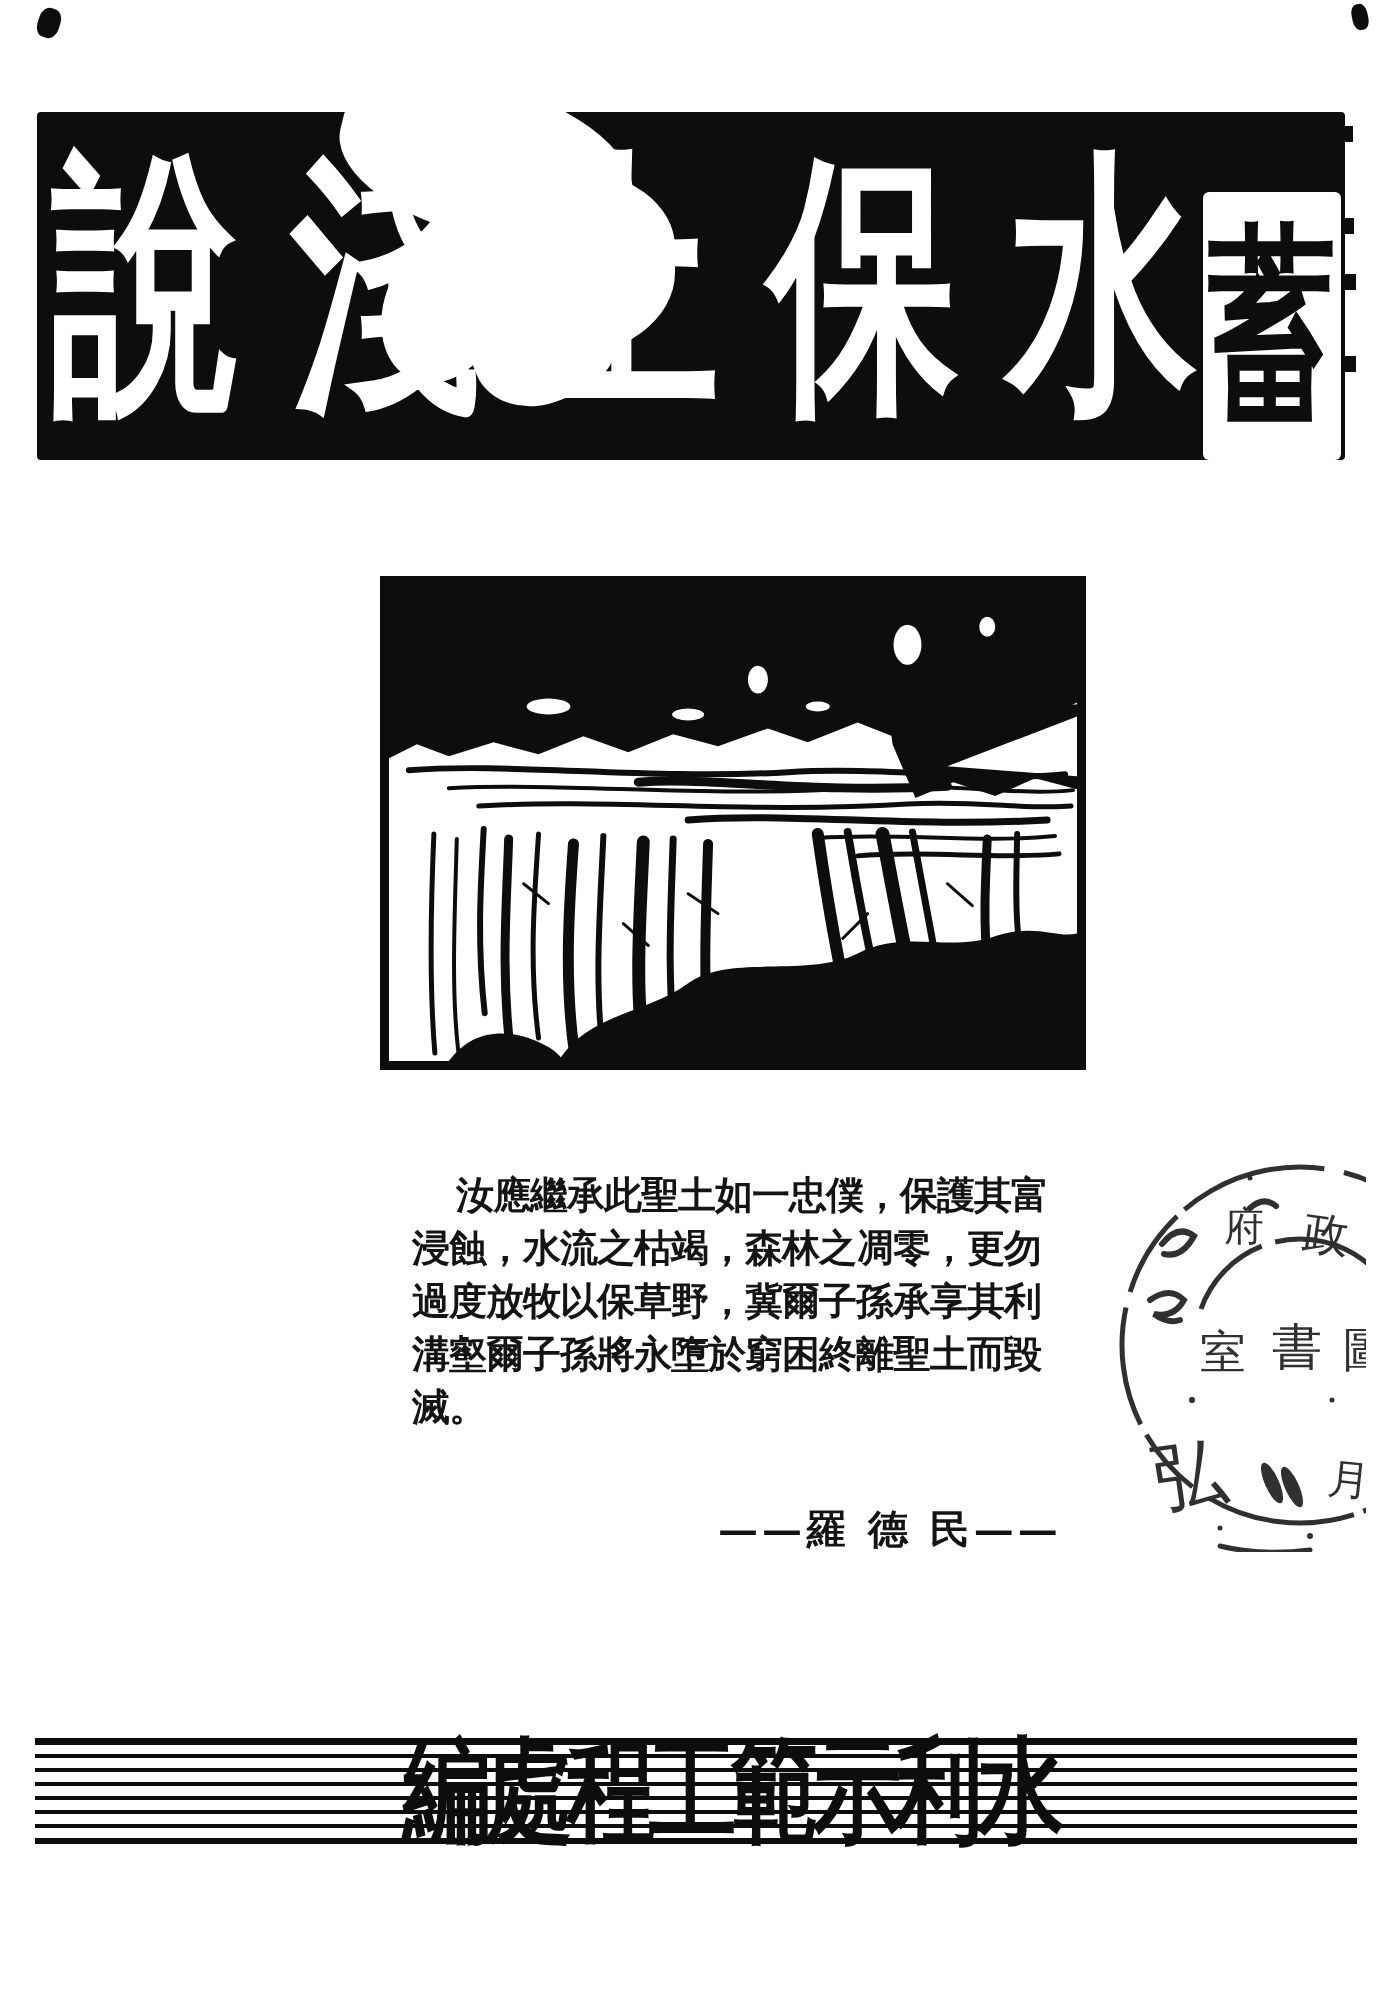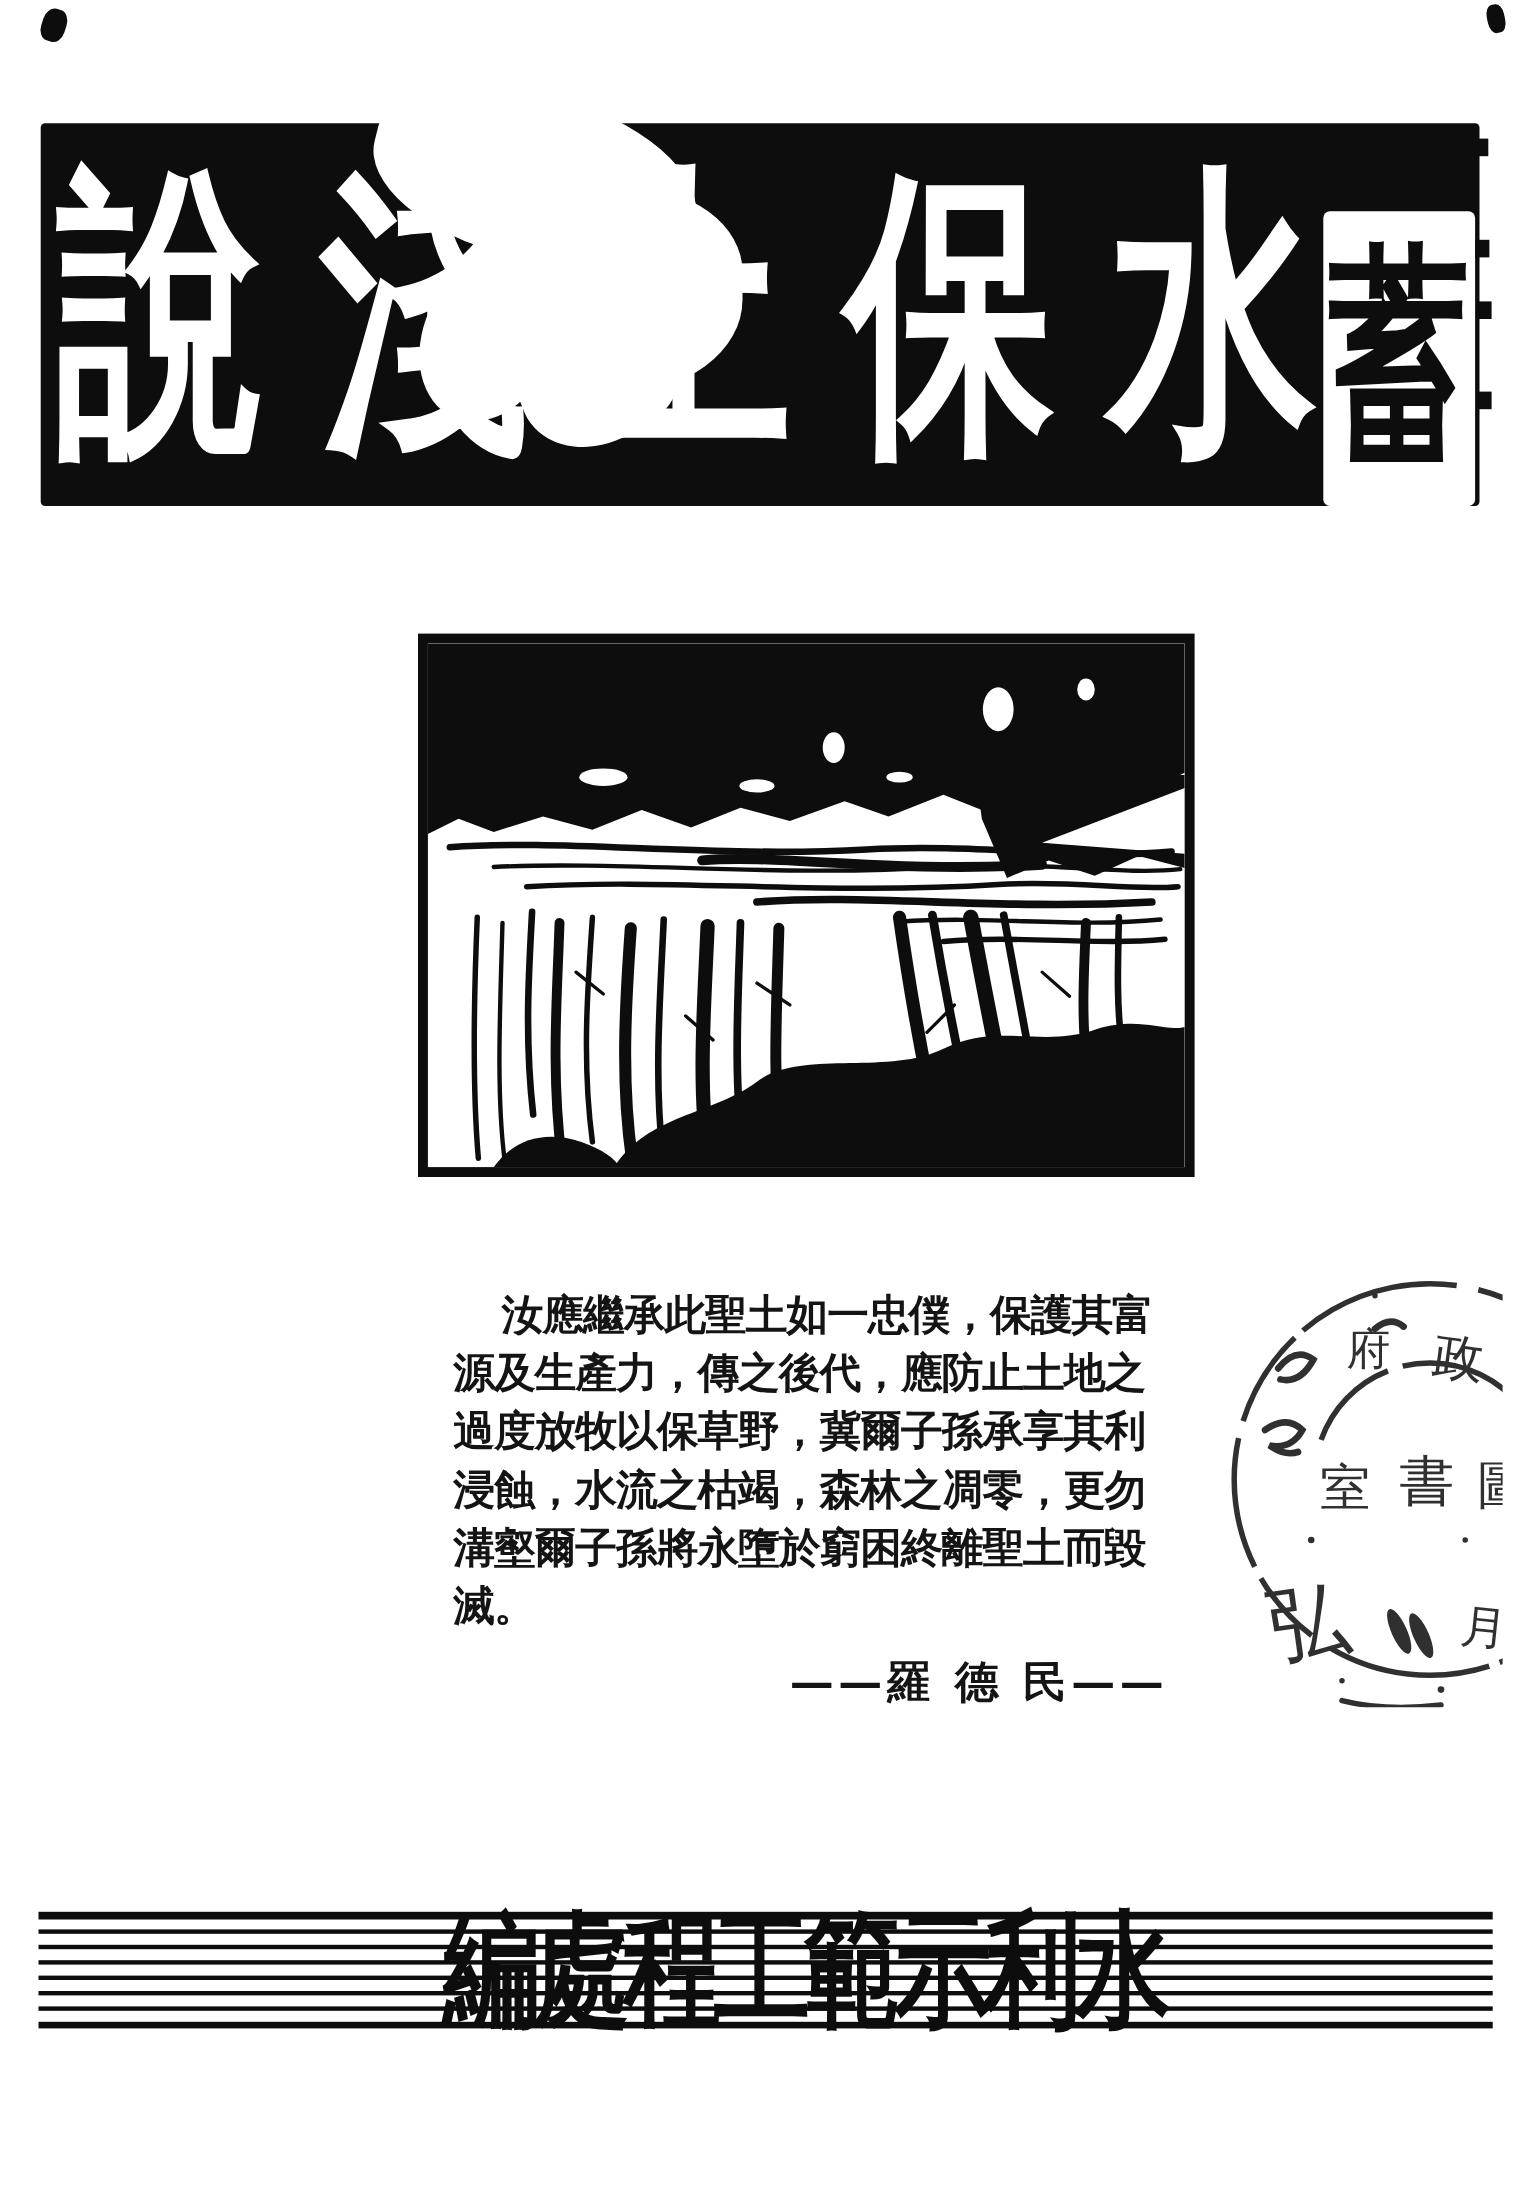--- a/index.html
+++ b/index.html
@@ -154,23 +154,22 @@
         <path stroke-width="3" d="M560,300 L585,322"></path>
       </g>
 
       <path fill="#0d0d0d" d="M170,478 C200,430 260,430 300,400 C340,370 420,395 470,370 C520,345 560,370 610,352 C650,340 670,355 690,350 L690,478 Z"></path>
       <path fill="#0d0d0d" d="M60,478 C80,450 110,445 140,455 C160,462 170,470 175,478 Z"></path>
     </svg>
   </div>
 
   <div class="quote">
     <div class="indent">汝應繼承此聖土如一忠僕，保護其富</div>
-    <div>源及生產力，傳之後代，應防止土地之</div>
+    <div>浸蝕，水流之枯竭，森林之凋零，更勿</div>
     <div>過度放牧以保草野，冀爾子孫承享其利</div>
-    <div>浸蝕，水流之枯竭，森林之凋零，更勿</div>
     <div>溝壑爾子孫將永墮於窮困終離聖土而毀</div>
     <div>滅。</div>
   </div>
   <div class="attribution">——羅 德 民——</div>
 
   <div class="stamp">
     <svg viewBox="0 0 300 404">
       <g opacity="0.9">
         <circle cx="200" cy="197" r="178" fill="none" stroke="#1a1a1a" stroke-width="5" stroke-dasharray="70 12 120 16 90 10 150 20" transform="rotate(-30 200 197)"></circle>
         <path d="M101,161 A105,105 0 0 1 299,161" fill="none" stroke="#1a1a1a" stroke-width="5" stroke-dasharray="90 14 120 10"></path>

